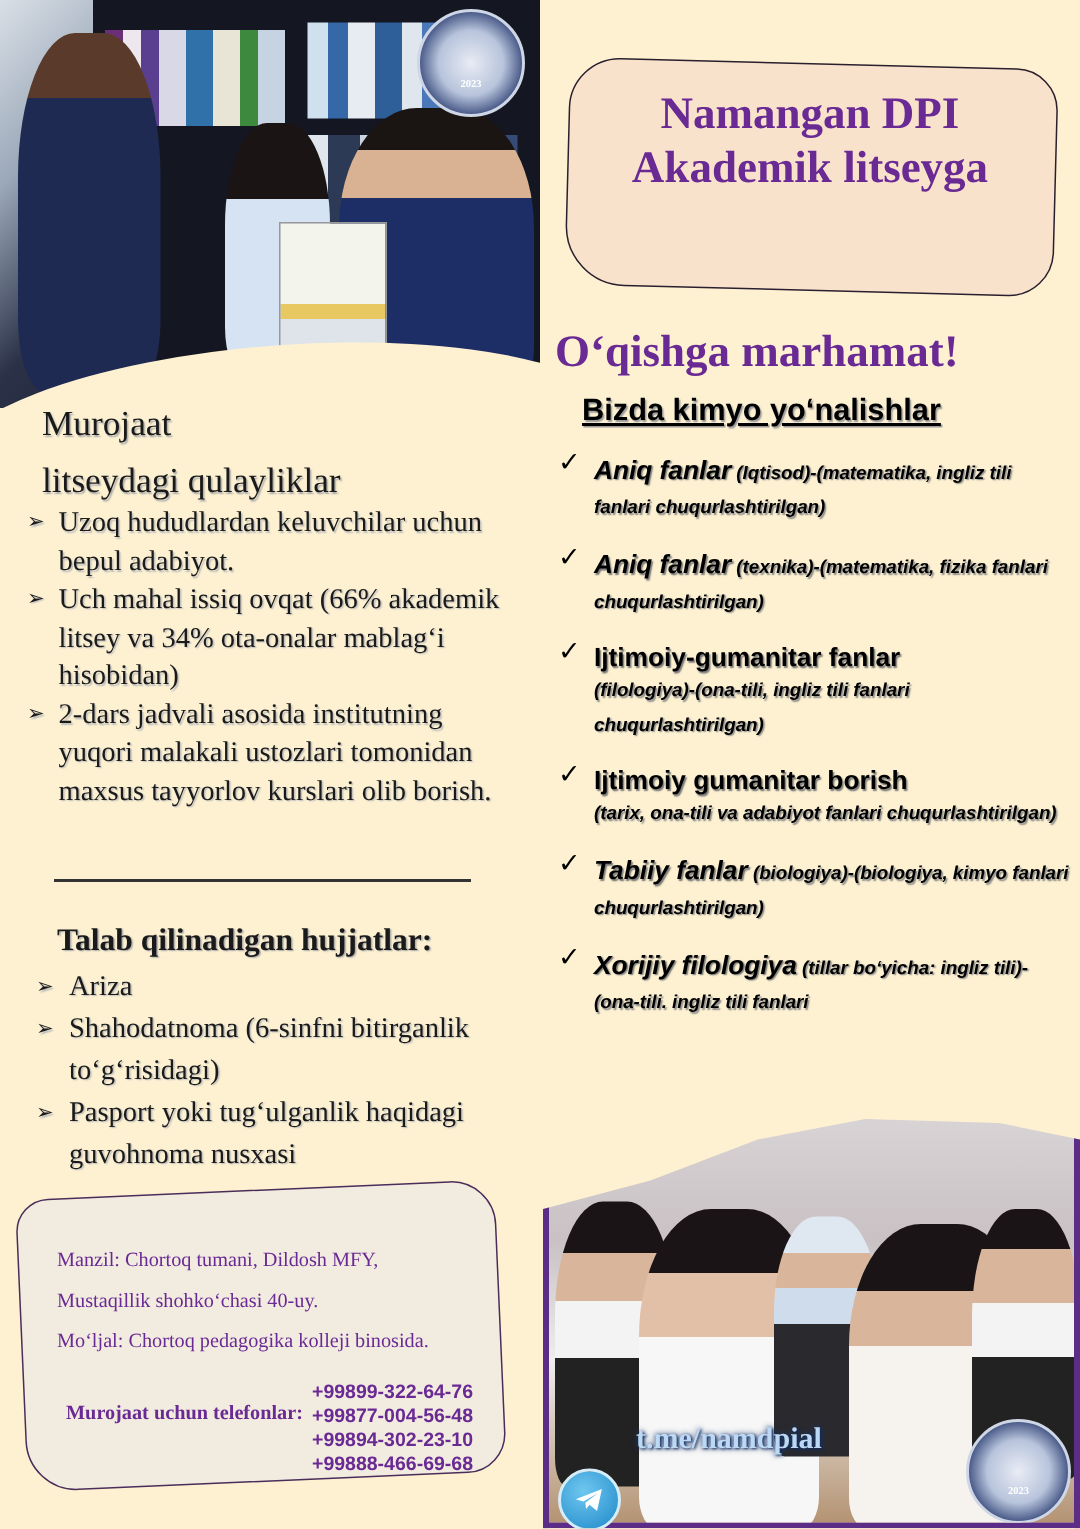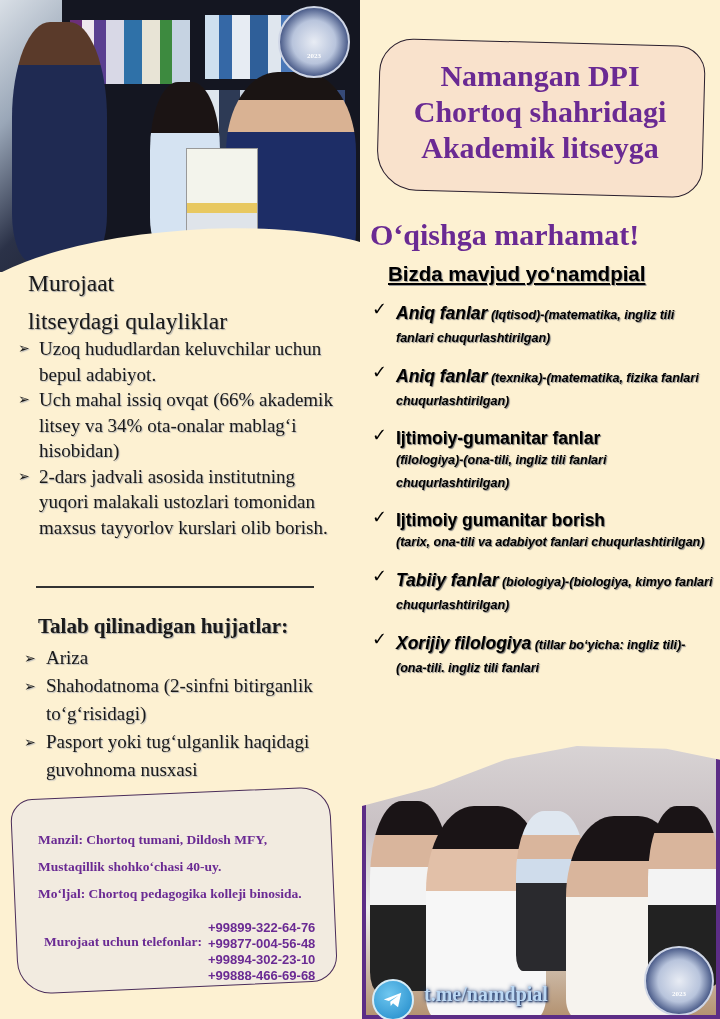--- a/index.html
+++ b/index.html
@@ -35,33 +35,33 @@
   .bullet { position: relative; padding-left: 21px; font-size: 19px; line-height: 25.5px; color: #1a1a1a; text-shadow: 1px 1px 1px #bbb; }
   .bullet .arrow { position: absolute; left: 0; top: 0; font-family: "DejaVu Sans", sans-serif; font-size: 14px; }
   .divider { position: absolute; left: 36px; top: 586px; width: 278px; border-top: 2px solid #333; }
   .docs-title { position: absolute; left: 38px; top: 614px; font-size: 21px; color: #1a1a1a; text-shadow: 1px 1px 1px #aaa; font-weight: bold; }
   .docs-list { position: absolute; left: 24px; top: 644px; width: 320px; }
   .docs-list .bullet { line-height: 28px; padding-left: 22px; }
 
   
   .contact-card { position: absolute; left: 14px; top: 793px; width: 320px; height: 195px; background: #f2ebe0;
     border: 1.5px solid #4a2d5a; border-radius: 22px 30px 26px 34px; transform: rotate(-2.5deg); }
-  .contact { position: absolute; left: 38px; top: 826px; color: #6a2a93; font-size: 13.5px; font-weight: bold; line-height: 27px; }
+  .contact { position: absolute; left: 38px; top: 826px; color: #6a2a93; font-size: 13.5px; font-weight: normal; line-height: 27px; }
   .phones-label { position: absolute; left: 44px; top: 934px; color: #6a2a93; font-size: 13.5px; font-weight: bold; }
   .phones { position: absolute; left: 208px; top: 920px; color: #6a2a93; font-family: "Liberation Sans", sans-serif; font-size: 13px; font-weight: bold; line-height: 16px; text-align: right; }
 
   
   .photo-bottom { position: absolute; left: 362px; top: 746px; width: 358px; height: 273px; overflow: hidden;
     border: 4px solid #5c2d86; border-top: none;
     clip-path: polygon(0 22%, 20% 15%, 40% 5%, 60% 0, 85% 1%, 100% 5%, 100% 100%, 0 100%);
     background: linear-gradient(180deg, #d8d3d4 0%, #c9c1c4 30%, #eeeeee 60%, #b49372 100%); }
   .photo-bottom .girl { position: absolute; border-radius: 40% 40% 10% 10%; }
   .tg { position: absolute; left: 372px; top: 979px; width: 42px; height: 42px; border-radius: 50%;
     background: radial-gradient(circle at 40% 35%, #6fc7f0, #1e88c8); display: flex; align-items: center; justify-content: center; border: 2px solid #d6ecf7; }
-  .tg-link { position: absolute; left: 424px; top: 983px; font-size: 20px; font-weight: bold; color: #bcd8f3; text-shadow: 0 0 4px #1d3c75, 1px 1px 2px #0c2250; }
+  .tg-link { position: absolute; left: 424px; top: 948px; font-size: 20px; font-weight: bold; color: #bcd8f3; text-shadow: 0 0 4px #1d3c75, 1px 1px 2px #0c2250; }
 </style>
 </head>
 <body>
 
 <div class="photo-top">
   <div class="shelf"></div>
   <div class="books" style="left:70px;top:20px;width:120px;background:linear-gradient(90deg,#6b2f7a 0 10%,#efe7ee 10% 20%,#5a3f90 20% 30%,#d8d8e6 30% 45%,#2f71a8 45% 60%,#e8e4d6 60% 75%,#3d8a3f 75% 85%,#c6d3e2 85%);"></div>
   <div class="books" style="left:205px;top:15px;width:90px;background:linear-gradient(90deg,#cfe0ef 0 15%,#3568a6 15% 30%,#e7ecf3 30% 50%,#2f5f99 50% 70%,#dfe6ee 70% 85%,#4a78b8 85%);"></div>
   <div class="books" style="left:205px;top:90px;width:140px;background:linear-gradient(90deg,#dfe6ee 0 10%,#2d3a55 10% 25%,#c9d4e0 25% 35%,#e3dca0 35% 45%,#2a3a5a 45% 70%,#9fb1c8 70% 85%,#364a78 85%);"></div>
   <div class="p" style="left:12px;top:22px;width:95px;height:240px;background:linear-gradient(180deg,#5a3a2a 0 18%,#1f2a52 18%);"></div>
@@ -70,26 +70,25 @@
   <div style="position:absolute;left:186px;top:148px;width:72px;height:100px;background:linear-gradient(180deg,#f3f4ec 0 55%,#e8c860 55% 65%,#dfe4ea 65%);border:1px solid #999;"></div>
   <div class="seal" style="left:278px;top:6px;width:72px;height:72px;">
       <span>2023</span>
     </div>
   <div class="curve"></div>
 </div>
 
 <div class="title-card"></div>
 <div class="title-text">
   <div>Namangan DPI</div>
-  <div>Chortoq shahridagi</div>
   <div>Akademik litseyga</div>
 </div>
 <div class="welcome">O‘qishga marhamat!</div>
 
-<div class="directions-title">Bizda mavjud yo‘namdpial</div>
+<div class="directions-title">Bizda kimyo yo‘nalishlar</div>
 <div class="dir-list">
   <div class="dir-item">
     <span class="check">✓</span>
     <div class="desc"><span class="name">Aniq fanlar</span> <span>(Iqtisod)-(matematika, ingliz tili fanlari chuqurlashtirilgan)</span></div>
   </div>
   <div class="dir-item">
     <span class="check">✓</span>
     <div class="desc"><span class="name">Aniq fanlar</span> <span>(texnika)-(matematika, fizika fanlari chuqurlashtirilgan)</span></div>
   </div>
   <div class="dir-item">
@@ -119,21 +118,21 @@
 <div class="fac-list">
   <div class="bullet"><span class="arrow">➢</span><span>Uzoq hududlardan keluvchilar uchun bepul adabiyot.</span></div>
   <div class="bullet"><span class="arrow">➢</span><span>Uch mahal issiq ovqat (66% akademik litsey va 34% ota-onalar mablag‘i hisobidan)</span></div>
   <div class="bullet"><span class="arrow">➢</span><span>2-dars jadvali asosida institutning yuqori malakali ustozlari tomonidan maxsus tayyorlov kurslari olib borish.</span></div>
 </div>
 <div class="divider"></div>
 
 <div class="docs-title">Talab qilinadigan hujjatlar:</div>
 <div class="docs-list">
   <div class="bullet"><span class="arrow">➢</span><span>Ariza</span></div>
-  <div class="bullet"><span class="arrow">➢</span><span>Shahodatnoma (2-sinfni bitirganlik to‘g‘risidagi)</span></div>
+  <div class="bullet"><span class="arrow">➢</span><span>Shahodatnoma (6-sinfni bitirganlik to‘g‘risidagi)</span></div>
   <div class="bullet"><span class="arrow">➢</span><span>Pasport yoki tug‘ulganlik haqidagi guvohnoma nusxasi</span></div>
 </div>
 
 <div class="contact-card"></div>
 <div class="contact">
   <div>Manzil: Chortoq tumani, Dildosh MFY,</div>
   <div>Mustaqillik shohko‘chasi 40-uy.</div>
   <div>Mo‘ljal: Chortoq pedagogika kolleji binosida.</div>
 </div>
 <div class="phones-label">Murojaat uchun telefonlar:</div>

